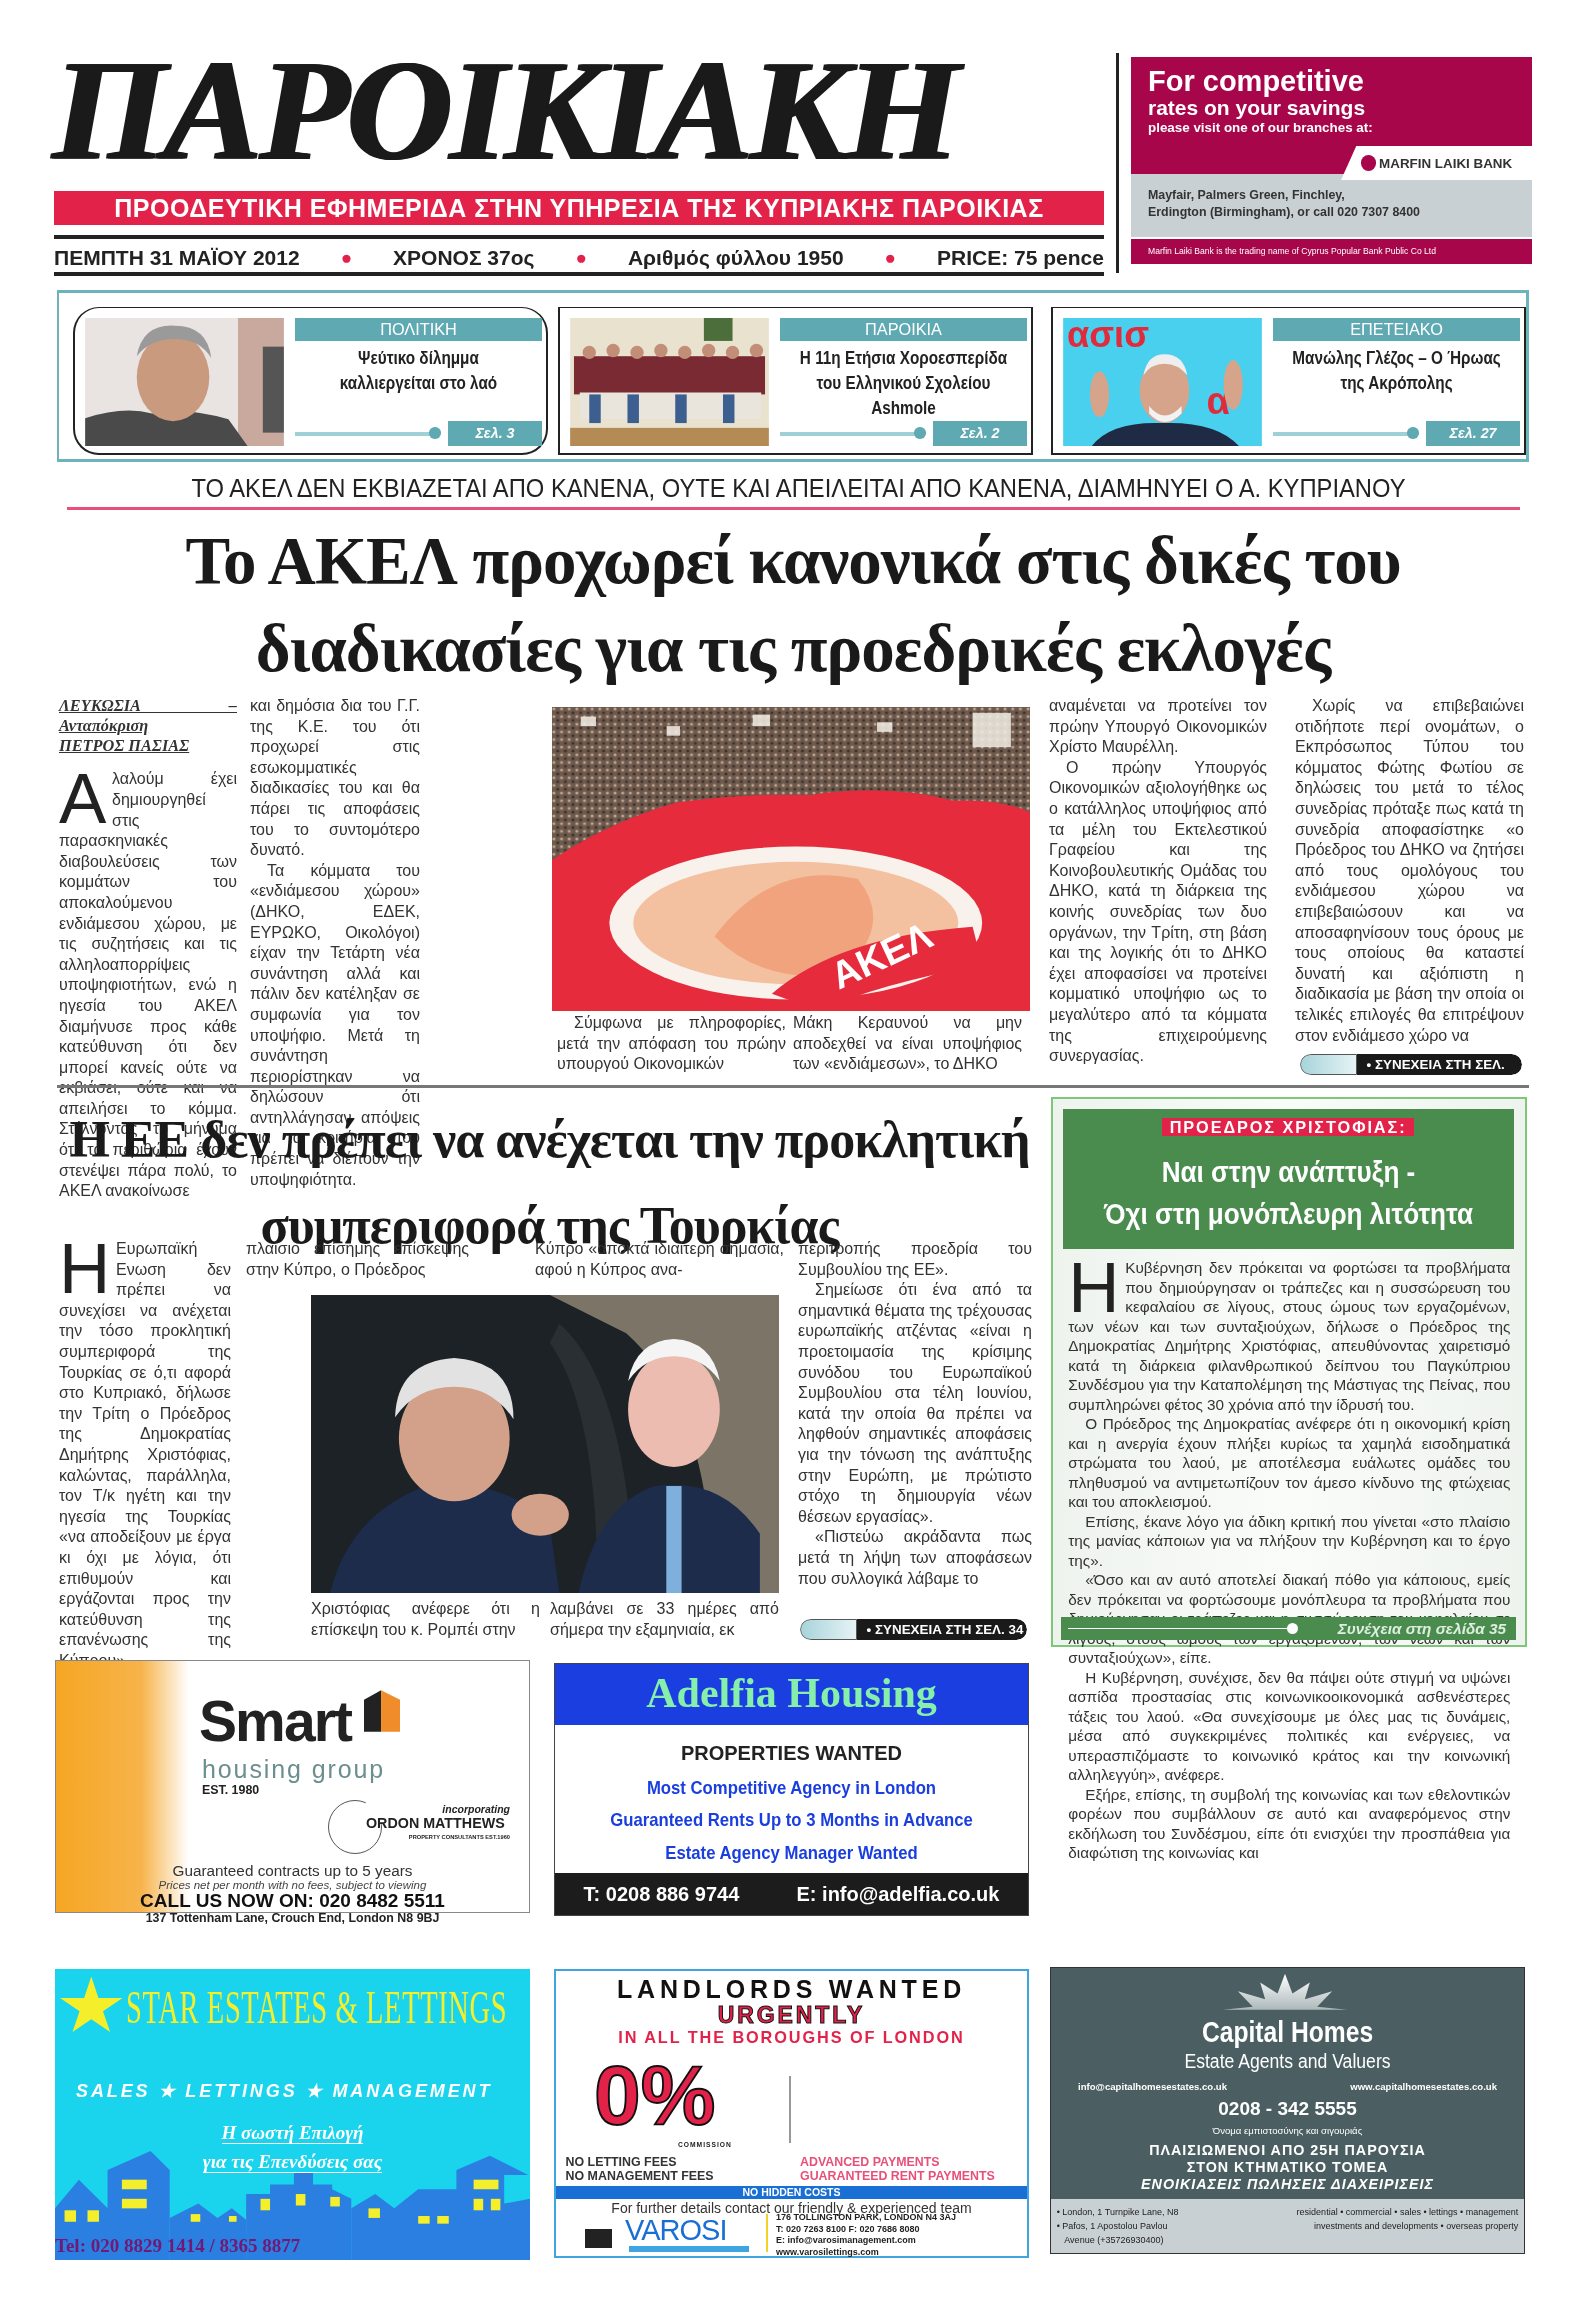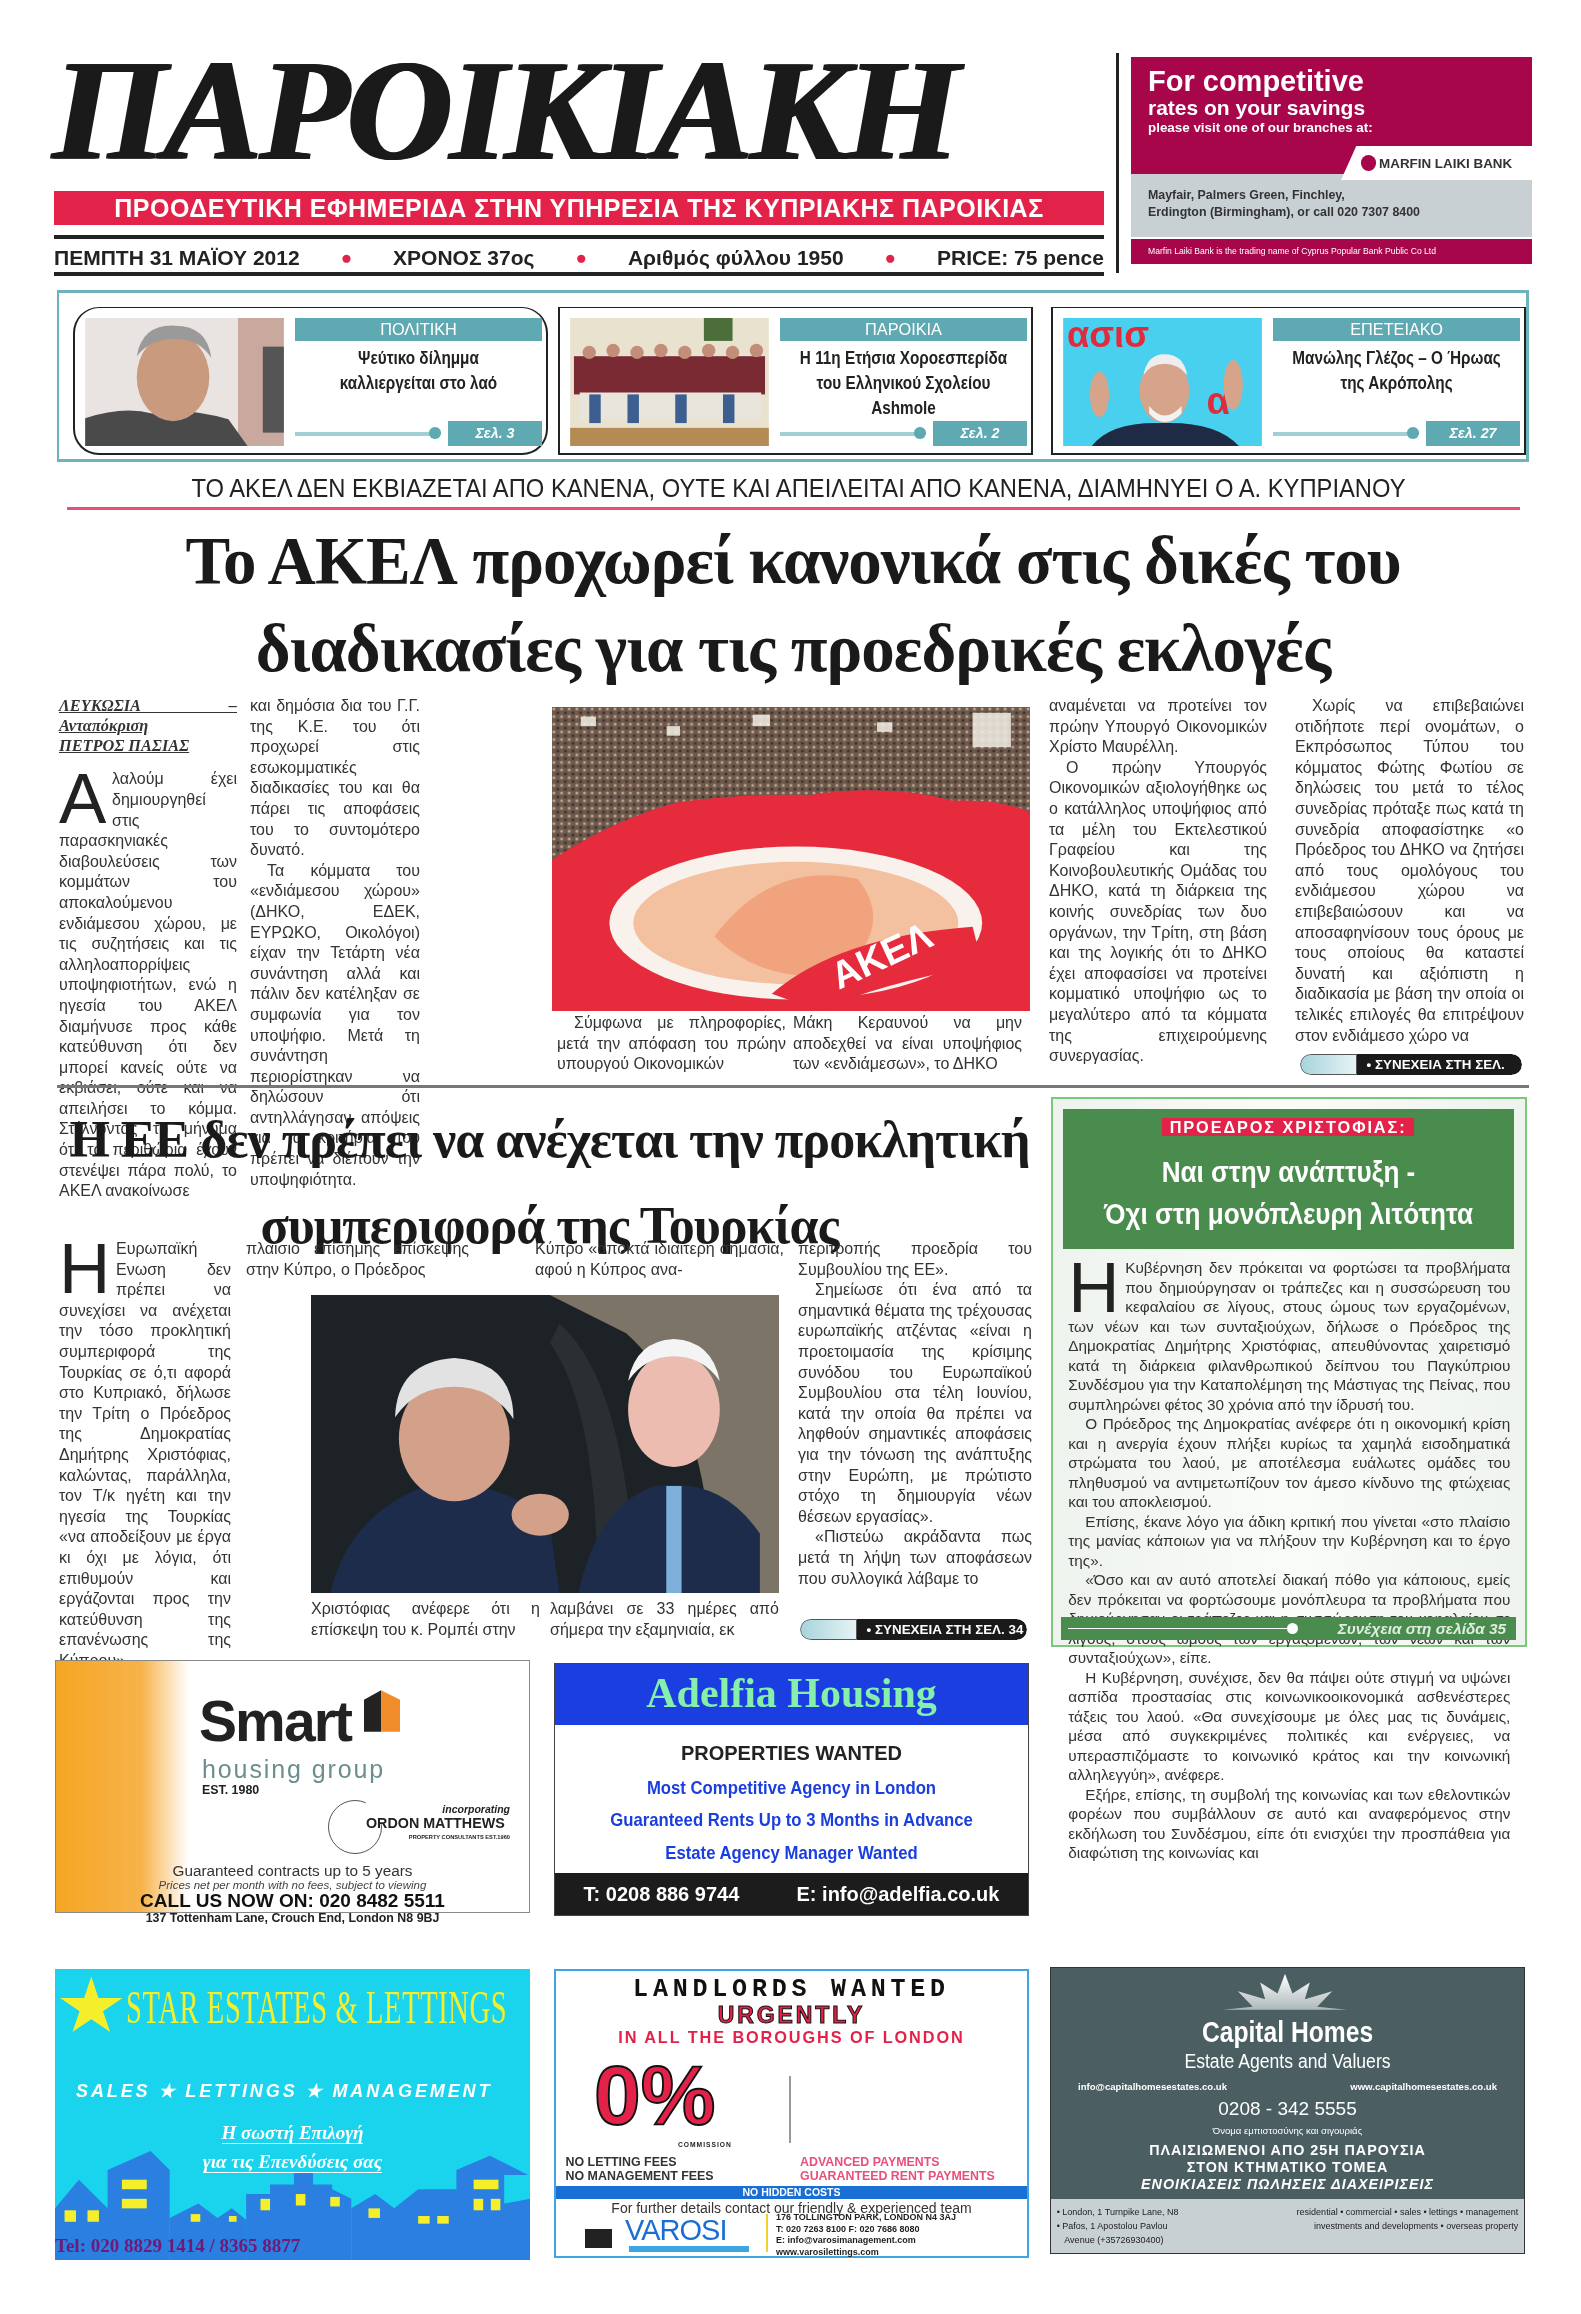--- a/index.html
+++ b/index.html
@@ -127,21 +127,21 @@
   #star-name { position: absolute; left: 71px; top: 7.6px; font-family: "Liberation Serif", serif; font-size: 46px; line-height: 61px; color: #f4ef2a; transform: scaleX(0.62); transform-origin: left; white-space: nowrap; letter-spacing: 1px; }
   #star-services { position: absolute; left: 21px; top: 111px; width: 449px; font-size: 18px; font-weight: bold; font-style: italic; color: #fff; letter-spacing: 2.9px; white-space: nowrap; }
   #star-slogan1, #star-slogan2 { position: absolute; left: 0; width: 100%; text-align: center; color: #fff; font-family: "Liberation Serif", serif; font-style: italic; font-weight: bold; font-size: 19px; }
   #star-slogan1 span, #star-slogan2 span { border-bottom: 1.9px solid #fff; }
   #star-slogan1 { top: 153px; } #star-slogan2 { top: 182px; }
   #skyline { position: absolute; left: 0; top: 182px; width: 475px; height: 109px; }
   #star-tel { position: absolute; left: 0; width: 100%; top: 266px; font-family: Liberation Serif, serif; font-weight: bold; font-size: 19px; color: #701a75; }
   #star-addr { position: absolute; left: 0; width: 100%; top: 287px; text-align: center; font-family: "Liberation Serif", serif; font-weight: bold; font-size: 13.4px; color: #fff; }
 
   #varosi-ad { left: 554px; top: 1969px; width: 475px; height: 289px; border: 2.9px solid #3ea5e0; background: #fff; }
-  #v-landlords { position: absolute; left: 0; width: 100%; top: 3.8px; text-align: center; font-size: 25px; font-weight: 900; letter-spacing: 4.8px; color: #111; font-family: Liberation Mono, monospace; }
+  #v-landlords { position: absolute; left: 0; width: 100%; top: 3.8px; text-align: center; font-size: 25px; font-weight: 900; letter-spacing: 4.8px; color: #111; }
   #v-urgently { position: absolute; left: 0; width: 100%; top: 31px; text-align: center; font-size: 23px; font-weight: 900; letter-spacing: 2.9px; color: #e3224a; -webkit-text-stroke: 1px #111; }
   #v-boroughs { position: absolute; left: 0; width: 100%; top: 57px; text-align: center; font-size: 16.3px; font-weight: 900; letter-spacing: 1.9px; color: #e3224a; }
   #v-zero { position: absolute; left: 38px; top: 76px; font-size: 84px; font-weight: 900; color: #e3224a; -webkit-text-stroke: 1.9px #111; line-height: 96px; }
   #v-comm { position: absolute; left: 122px; top: 170px; font-size: 6.7px; font-weight: bold; letter-spacing: 1px; }
   #v-sep { position: absolute; left: 233px; top: 105px; width: 1.9px; height: 67px; background: #999; }
   #v-prof { position: absolute; left: 239px; top: 99px; width: 229px; text-align: center; font-size: 14.3px; font-weight: 900; color: #f4ef2a; -webkit-text-stroke: 0.6px #333; letter-spacing: 1.9px; line-height: 19px; }
   #v-fees { position: absolute; left: 9.6px; top: 184px; font-size: 12.4px; font-weight: bold; line-height: 14.3px; color: #333; }
   #v-pay { position: absolute; left: 244px; top: 184px; font-size: 12.4px; font-weight: bold; line-height: 14.3px; color: #e8507a; }
   #v-hidden { position: absolute; left: 0; top: 215px; width: 100%; height: 13.4px; background: #1a6fd4; color: #fff; text-align: center; font-size: 10.5px; font-weight: bold; line-height: 13.4px; }
   #v-further { position: absolute; left: 0; width: 100%; top: 229px; text-align: center; font-size: 14px; color: #333; }
@@ -150,21 +150,21 @@
   #v-badge { position: absolute; left: 29px; top: 258px; width: 27px; height: 19px; background: #222; }
   #v-vsep { position: absolute; left: 210px; top: 243px; width: 1.9px; height: 38px; background: #f4d02a; }
   #v-contact { position: absolute; left: 220px; top: 241px; font-size: 9px; font-weight: bold; line-height: 11.5px; color: #222; }
 
   #capital-ad { left: 1050px; top: 1967px; width: 475px; height: 287px; border: 1.9px solid #333; background: #4b5f63; color: #fff; text-align: center; }
   #cap-star { position: absolute; left: 172px; top: 5.7px; width: 124px; height: 44px; background: linear-gradient(180deg,#fff,#9aa8ab); clip-path: polygon(50% 0,56% 45%,70% 20%,66% 58%,88% 40%,76% 75%,100% 82%,0 82%,24% 75%,12% 40%,34% 58%,30% 20%,44% 45%); }
   #cap-name { position: absolute; left: 0; width: 100%; top: 48px; font-size: 29px; font-weight: bold; transform: scaleX(0.85); }
   #cap-sub { position: absolute; left: 0; width: 100%; top: 82px; font-size: 20px; transform: scaleX(0.88); }
   #cap-email { position: absolute; left: 27px; top: 113px; font-size: 9.6px; font-weight: bold; }
   #cap-web { position: absolute; right: 27px; top: 113px; font-size: 9.6px; font-weight: bold; }
-  #cap-phone { position: absolute; left: 0; width: 100%; top: 130px; font-size: 19px; font-weight: normal; }
+  #cap-phone { position: absolute; left: 0; width: 100%; top: 130px; font-size: 19px; font-weight: bold; }
   #cap-motto { position: absolute; left: 0; width: 100%; top: 157px; font-size: 9.6px; }
   .cap-gr { position: absolute; left: 0; width: 100%; font-size: 14.3px; font-weight: bold; letter-spacing: 1px; }
   #cap-foot { position: absolute; left: 0; bottom: 0; width: 100%; height: 54px; background: #c9d0d3; color: #222; font-size: 9px; text-align: left; }
   #cap-foot .l { position: absolute; left: 5.7px; top: 5.7px; line-height: 14.3px; }
   #cap-foot .r { position: absolute; right: 5.7px; top: 5.7px; line-height: 14.3px; text-align: right; }
 </style>
 </head>
 <body>
 
 <div class="abs" id="masthead-title">ΠΑΡΟΙΚΙΑΚΗ</div>

